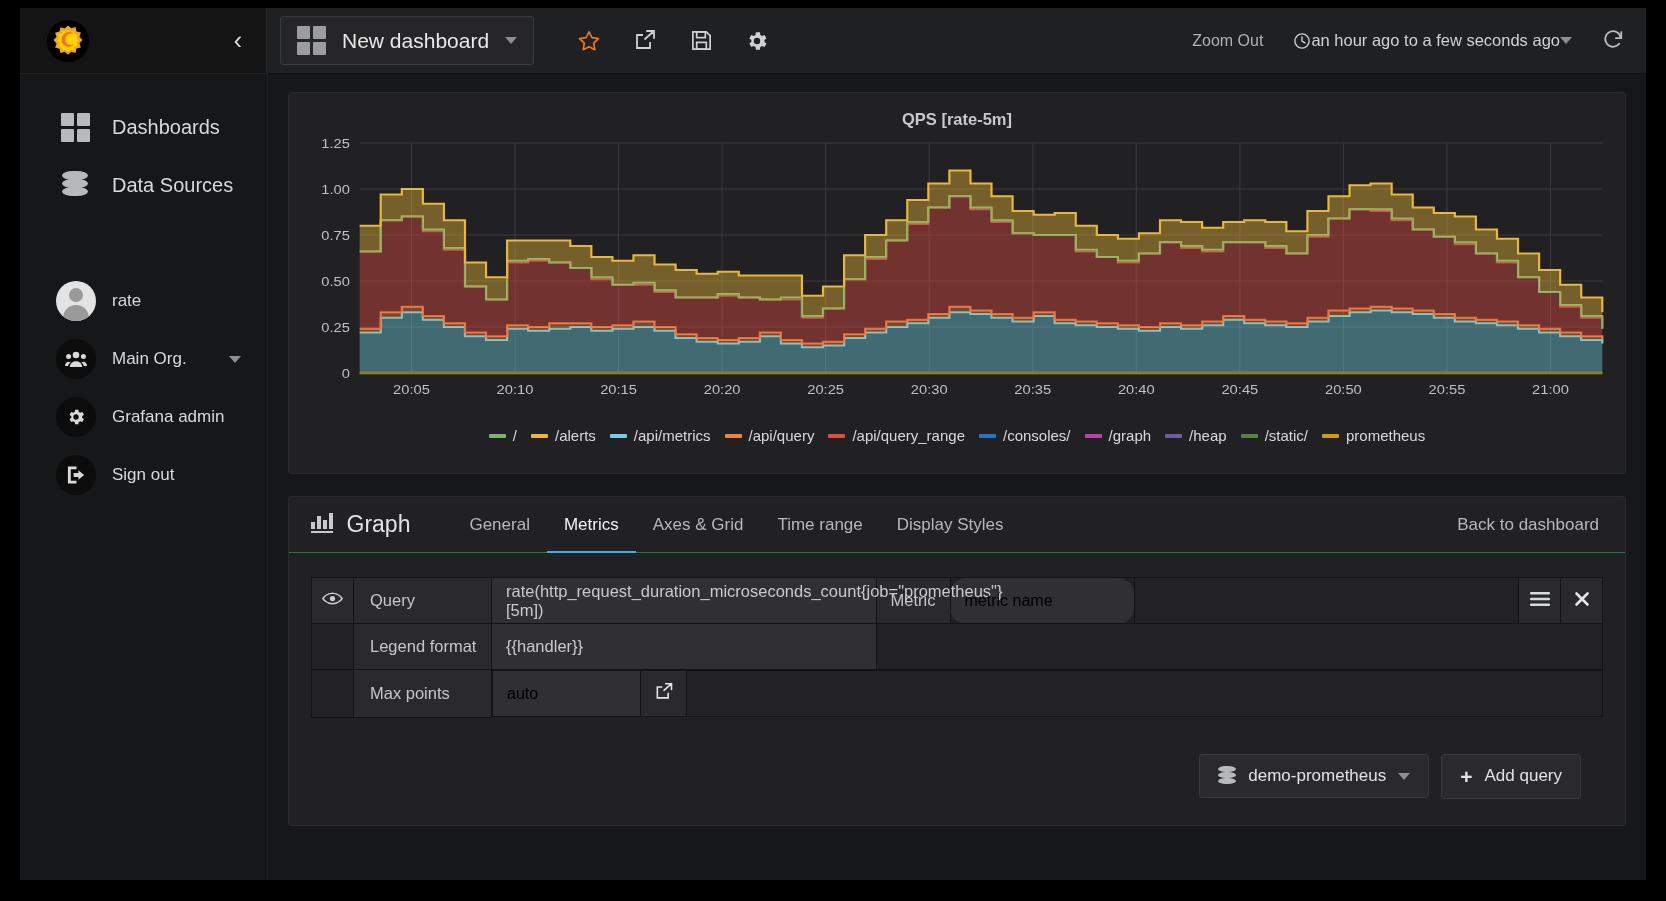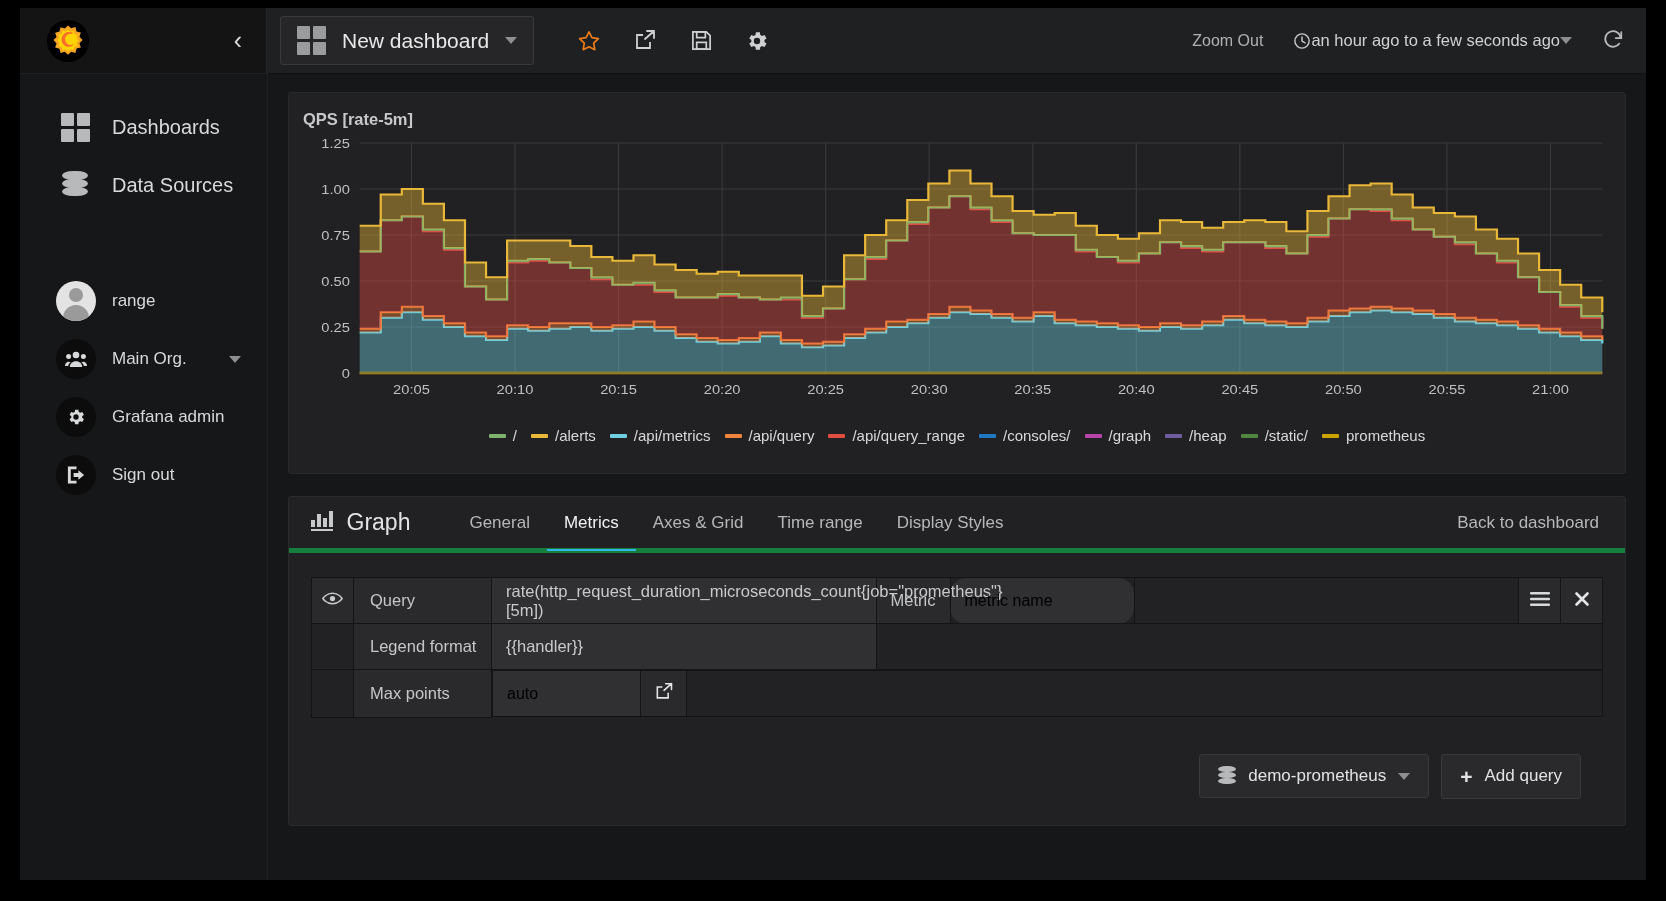--- a/index.html
+++ b/index.html
@@ -111,42 +111,42 @@
 
   .content { flex: 1; overflow: hidden; padding: 18px 20px 0 20px; }
 
   
   .panel {
     background: #212124; border: 1px solid #29292c; border-radius: 3px;
     padding: 10px 14px 8px 14px;
     height: 382px;
   }
   .panel-title {
-    text-align: left; color: #c7c8c9; font-size: 16.5px;
+    text-align: center; color: #c7c8c9; font-size: 16.5px;
     font-weight: bold; padding: 7px 0 4px 0;
   }
   .plot-wrap { position: relative; height: 290px; }
   .plot-svg { display: block; width: 100%; height: 272px; }
   .legend {
     display: flex; flex-wrap: wrap; justify-content: center;
     gap: 6px 14px; padding-top: 4px;
   }
   .legend-item { display: flex; align-items: center; gap: 7px; cursor: pointer; }
   .legend-swatch { width: 17px; height: 4px; border-radius: 1px; display: block; }
   .legend-label { color: #d8d9da; font-size: 15px; }
 
   
   .editor {
     margin-top: 22px;
     background: #212124; border: 1px solid #2a2a2d; border-radius: 3px;
     height: 330px; display: flex; flex-direction: column;
   }
   .tabbar {
     display: flex; align-items: center;
-    border-bottom: 5px solid #15803d;
+    border-bottom: 1px solid #15803d;
     padding: 0 22px; height: 56px;
   }
   .tab-title {
     display: flex; align-items: center; gap: 14px;
     color: #e3e3e3; font-size: 23px; margin-right: 42px;
   }
   .bars-icon { display: flex; align-items: flex-end; gap: 2.5px; height: 17px; border-bottom: 2px solid #c8c9ca; padding-bottom: 2px; }
   .bars-icon i { width: 3.5px; background: #c8c9ca; display: block; }
   .tab {
     color: #b6b7b8; font-size: 17px; padding: 17px 17px 16px 17px;
@@ -231,21 +231,21 @@
         <span>Data Sources</span>
       </div>
     </div>
 
     <div class="side-user">
       <div class="user-row">
         <span class="avatar-circle">
           <span class="avatar-head"></span>
             <span class="avatar-body"></span>
         </span>
-        <span>range</span>
+        <span>rate</span>
       </div>
       <div class="user-row">
         <span class="icon-circle">
           <svg width="22" height="18" viewBox="0 0 22 18" fill="#d8d9da">
             <circle cx="11" cy="5" r="3.3"></circle>
               <path d="M4.8 17c0-3.4 2.8-5.7 6.2-5.7s6.2 2.3 6.2 5.7z"></path>
             <circle cx="3.6" cy="6.6" r="2.5"></circle>
               <path d="M0 16c0-2.6 1.6-4.3 3.6-4.3 .8 0 1.5.2 2.1.6C4.3 13.2 3.4 14.5 3.2 16z"></path>
             <circle cx="18.4" cy="6.6" r="2.5"></circle>
               <path d="M22 16c0-2.6-1.6-4.3-3.6-4.3-.8 0-1.5.2-2.1.6 1.4 .9 2.3 2.2 2.5 3.7z"></path>

